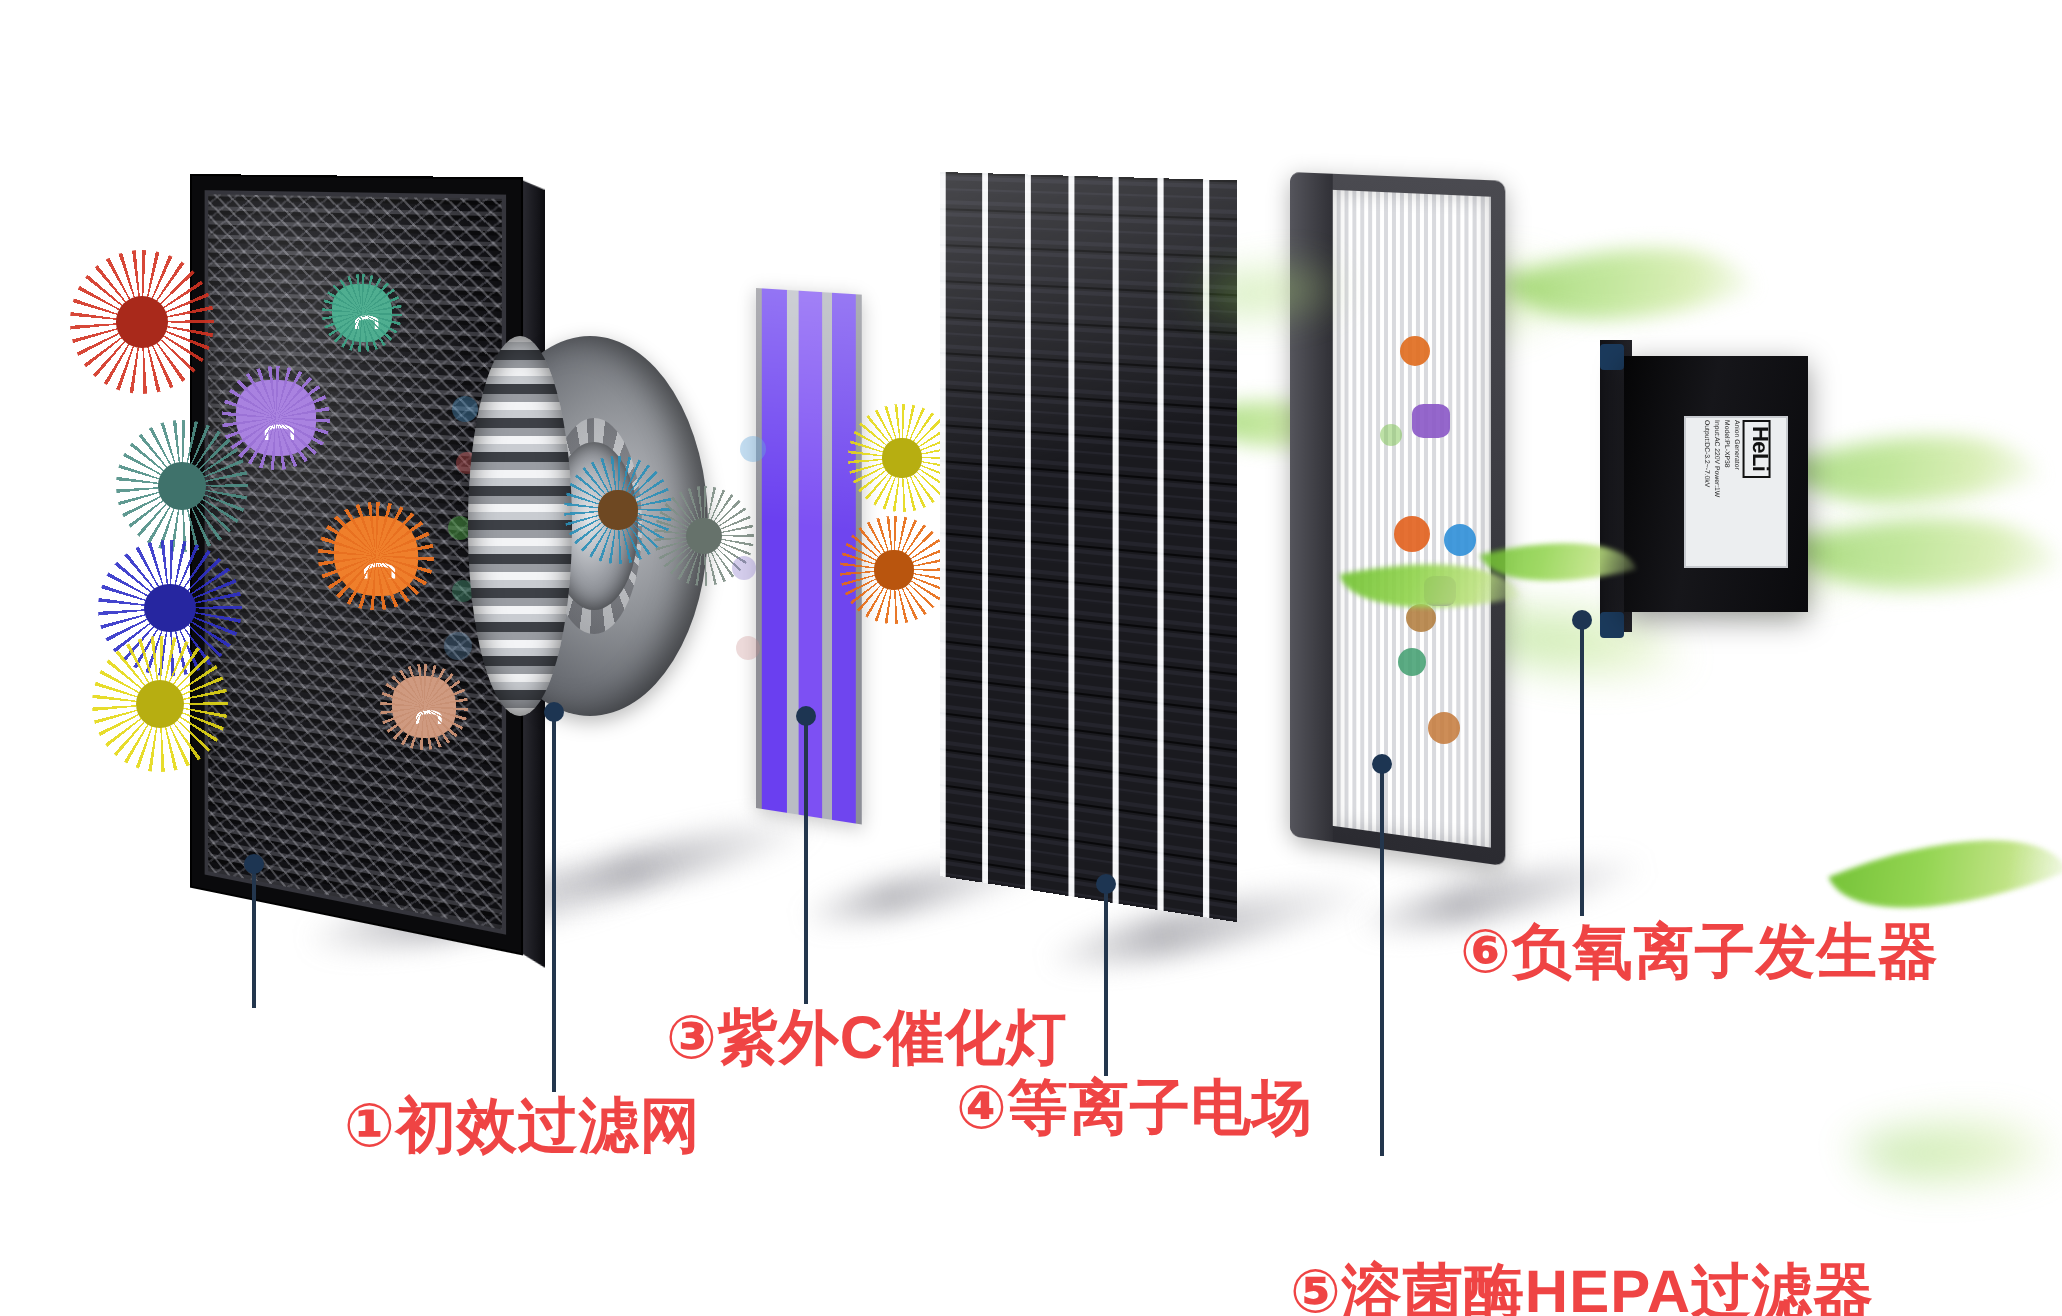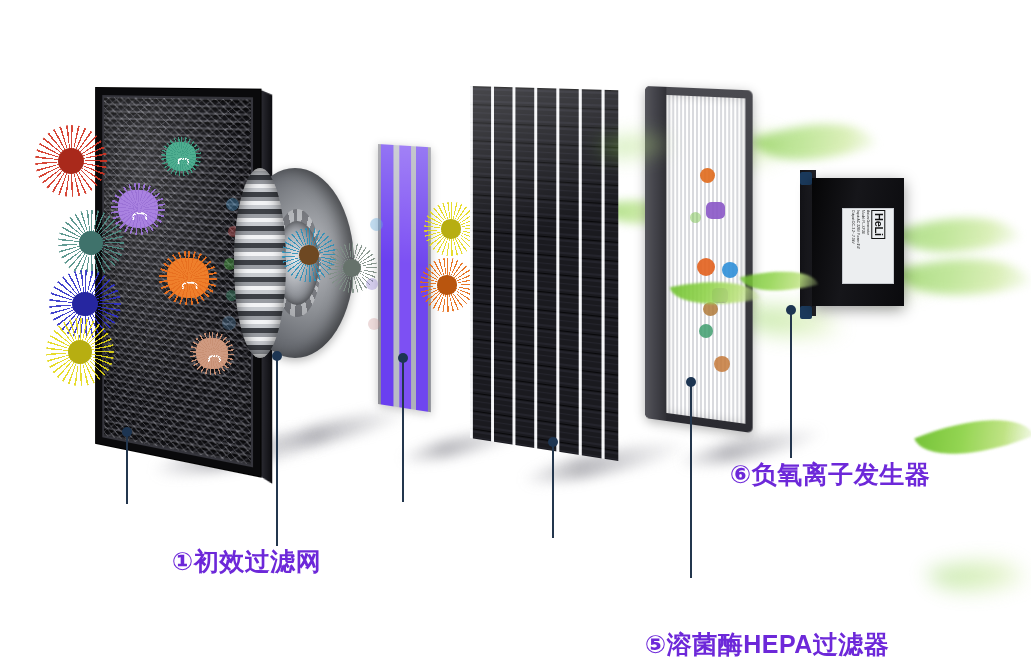--- a/index.html
+++ b/index.html
@@ -11,23 +11,23 @@
     position:relative;
     width:1031px;height:658px;
     background:#ffffff;
     overflow:hidden;
   }
 
   
   .abs{position:absolute;}
   .label{
     position:absolute;
-    color:#6d28d9;
+    color:#ef4444;
     font-weight:bold;
-    font-size:25px;
+    font-size:30px;
     letter-spacing:.5px;
     white-space:nowrap;
     line-height:1;
   }
   .leader{
     position:absolute;
     width:1.6px;
     background:#23364d;
   }
   .leader::before{
@@ -445,16 +445,18 @@
   <div class="leaf vsoft" style="left:600px;top:132px;width:70px;height:28px;transform:rotate(-20deg);"></div>
 
   <div class="leader" style="left:126px;top:432px;height:72px;"></div>
   <div class="leader" style="left:276px;top:356px;height:190px;"></div>
   <div class="leader" style="left:402px;top:358px;height:144px;"></div>
   <div class="leader" style="left:552px;top:442px;height:96px;"></div>
   <div class="leader" style="left:690px;top:382px;height:196px;"></div>
   <div class="leader" style="left:790px;top:310px;height:148px;"></div>
 
   <div class="label" style="left:172px;top:549px;">①初效过滤网</div>
+  <div class="label" style="left:333px;top:505px;">③紫外C催化灯</div>
+  <div class="label" style="left:478px;top:540px;">④等离子电场</div>
   <div class="label" style="left:645px;top:584px;margin-top:48px;">⑤溶菌酶HEPA过滤器</div>
   <div class="label" style="left:730px;top:462px;">⑥负氧离子发生器</div>
 
 </div>
 
 </body></html>

